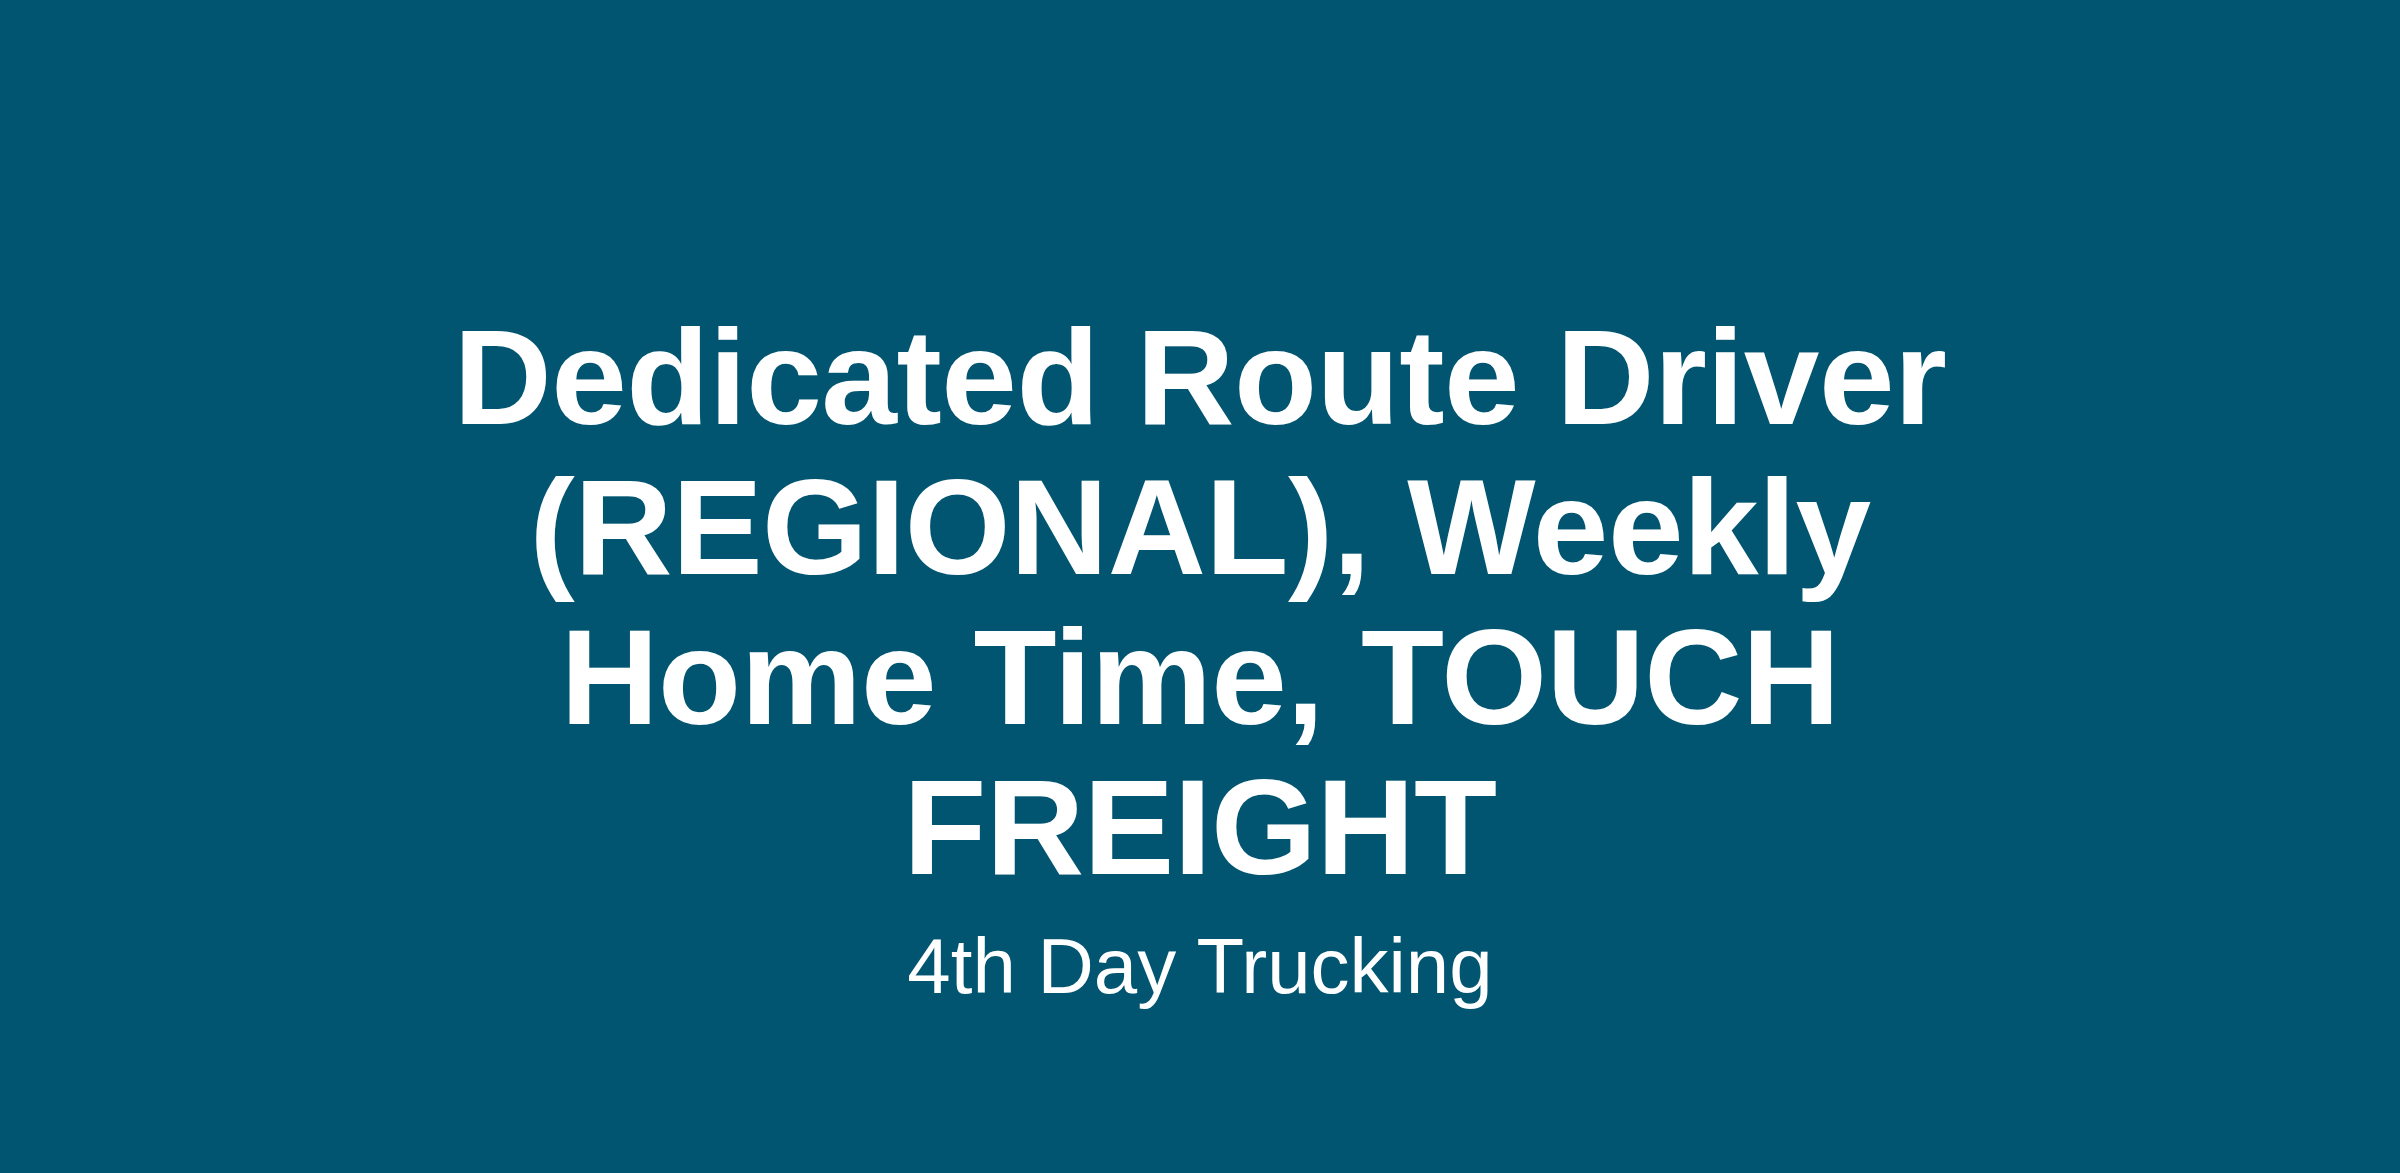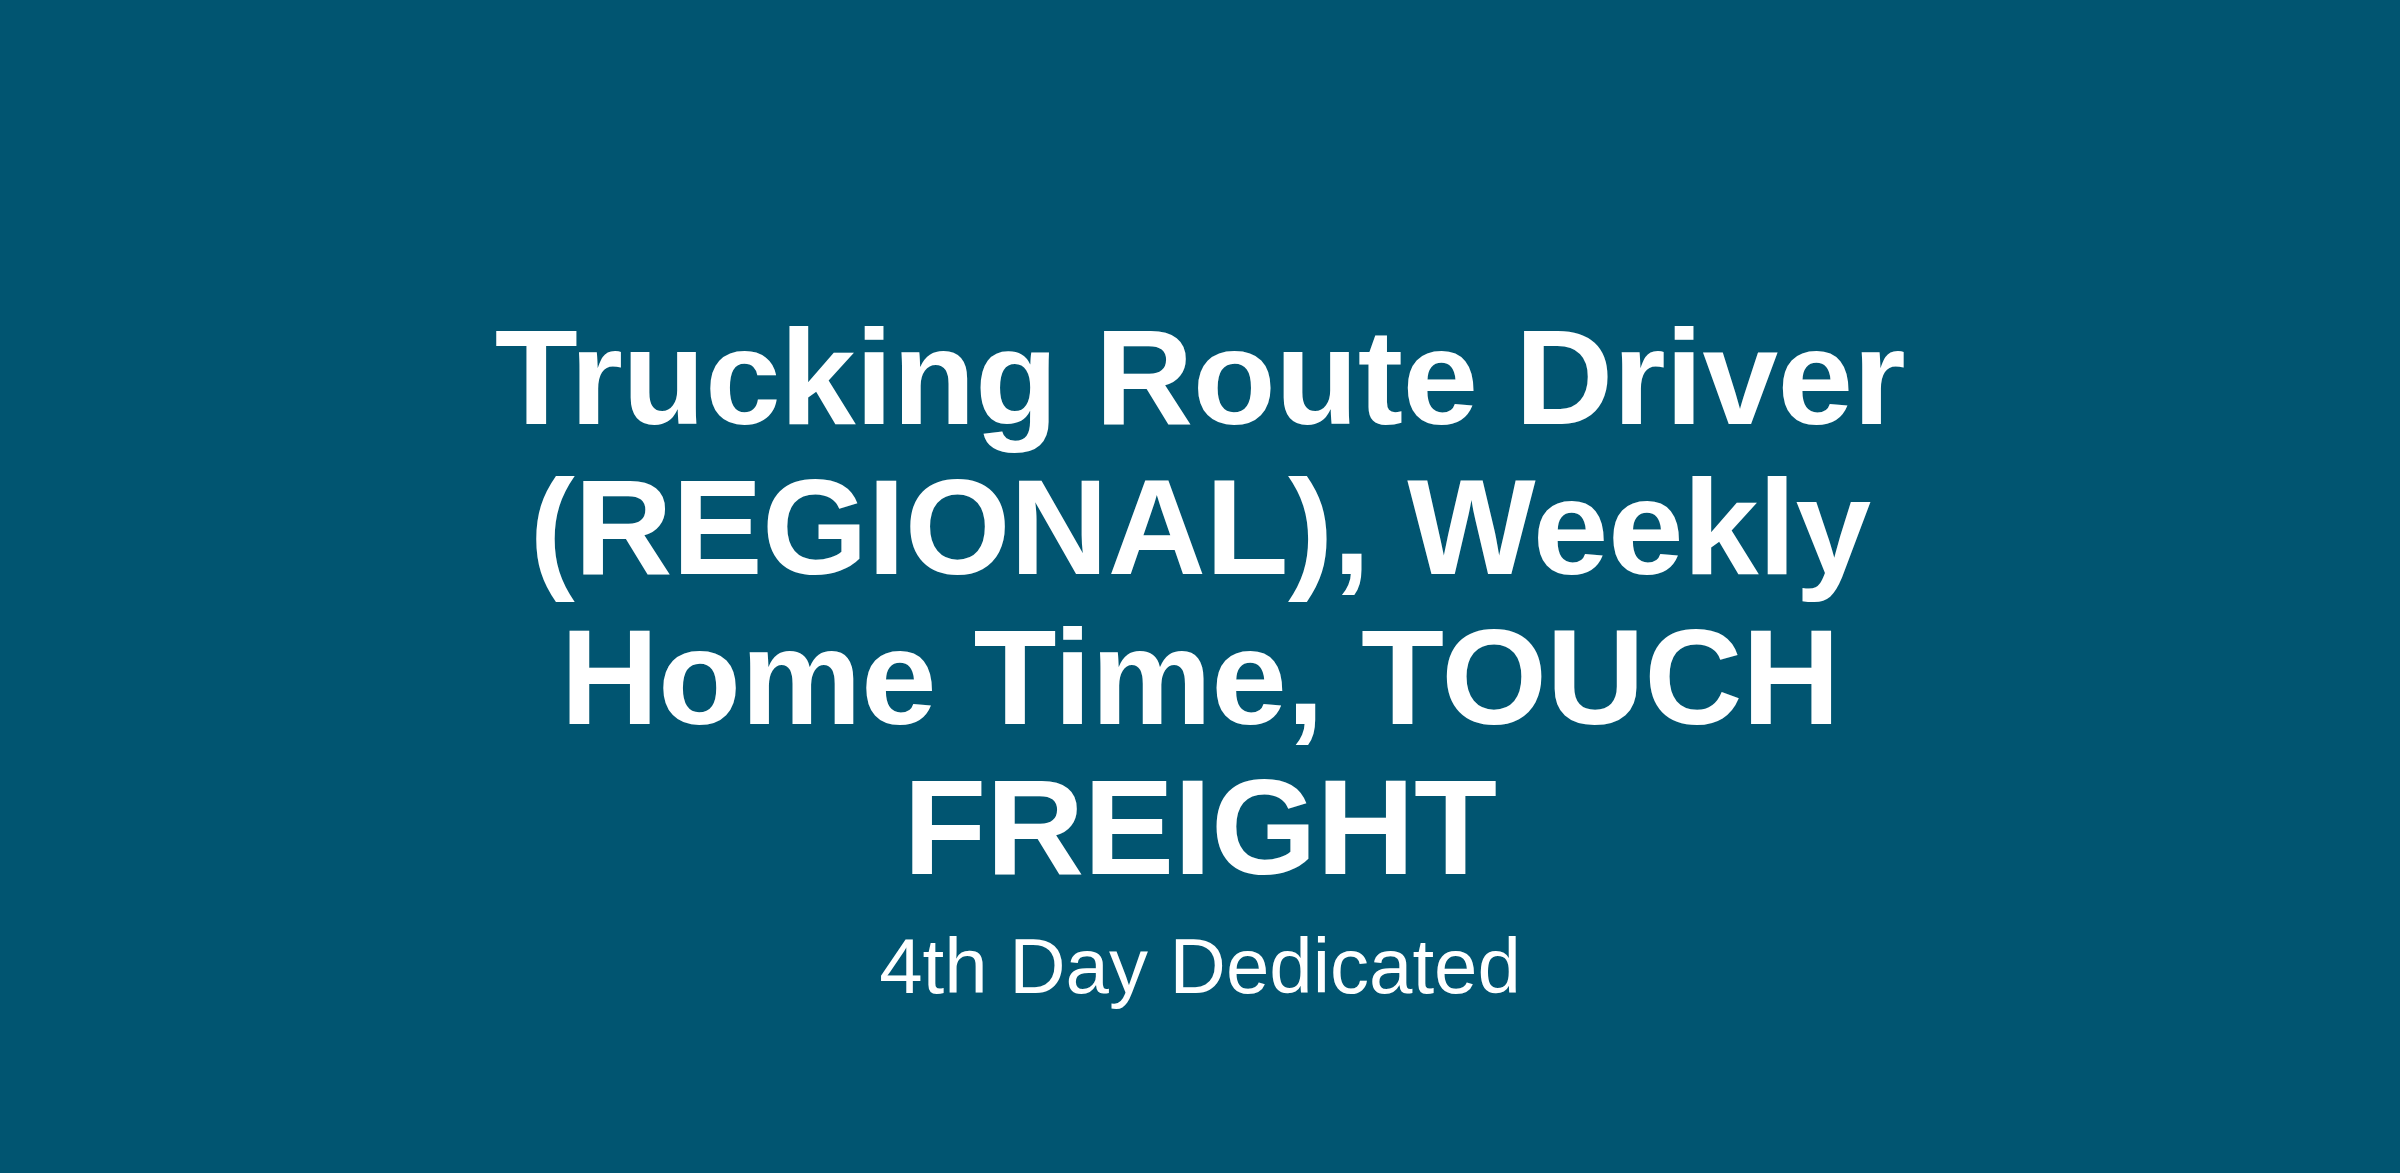--- a/index.html
+++ b/index.html
@@ -69,19 +69,19 @@
     -webkit-font-smoothing: antialiased;
   }
 </style>
 </head>
 <body style="background: rgb(1, 85, 113);">
 
 <div class="share-card" style="background-color: rgb(1, 85, 113); color: rgb(255, 255, 255);">
 
   <div class="card-inner">
 
-    <h1 class="job-title">Trucking Route Driver (REGIONAL), Weekly Home Time, TOUCH FREIGHT</h1>
+    <h1 class="job-title">Dedicated Route Driver (REGIONAL), Weekly Home Time, TOUCH FREIGHT</h1>
 
-    <h2 class="company-name">4th Day Dedicated</h2>
+    <h2 class="company-name">4th Day Trucking</h2>
 
   </div>
 
 </div>
 
 </body></html>

